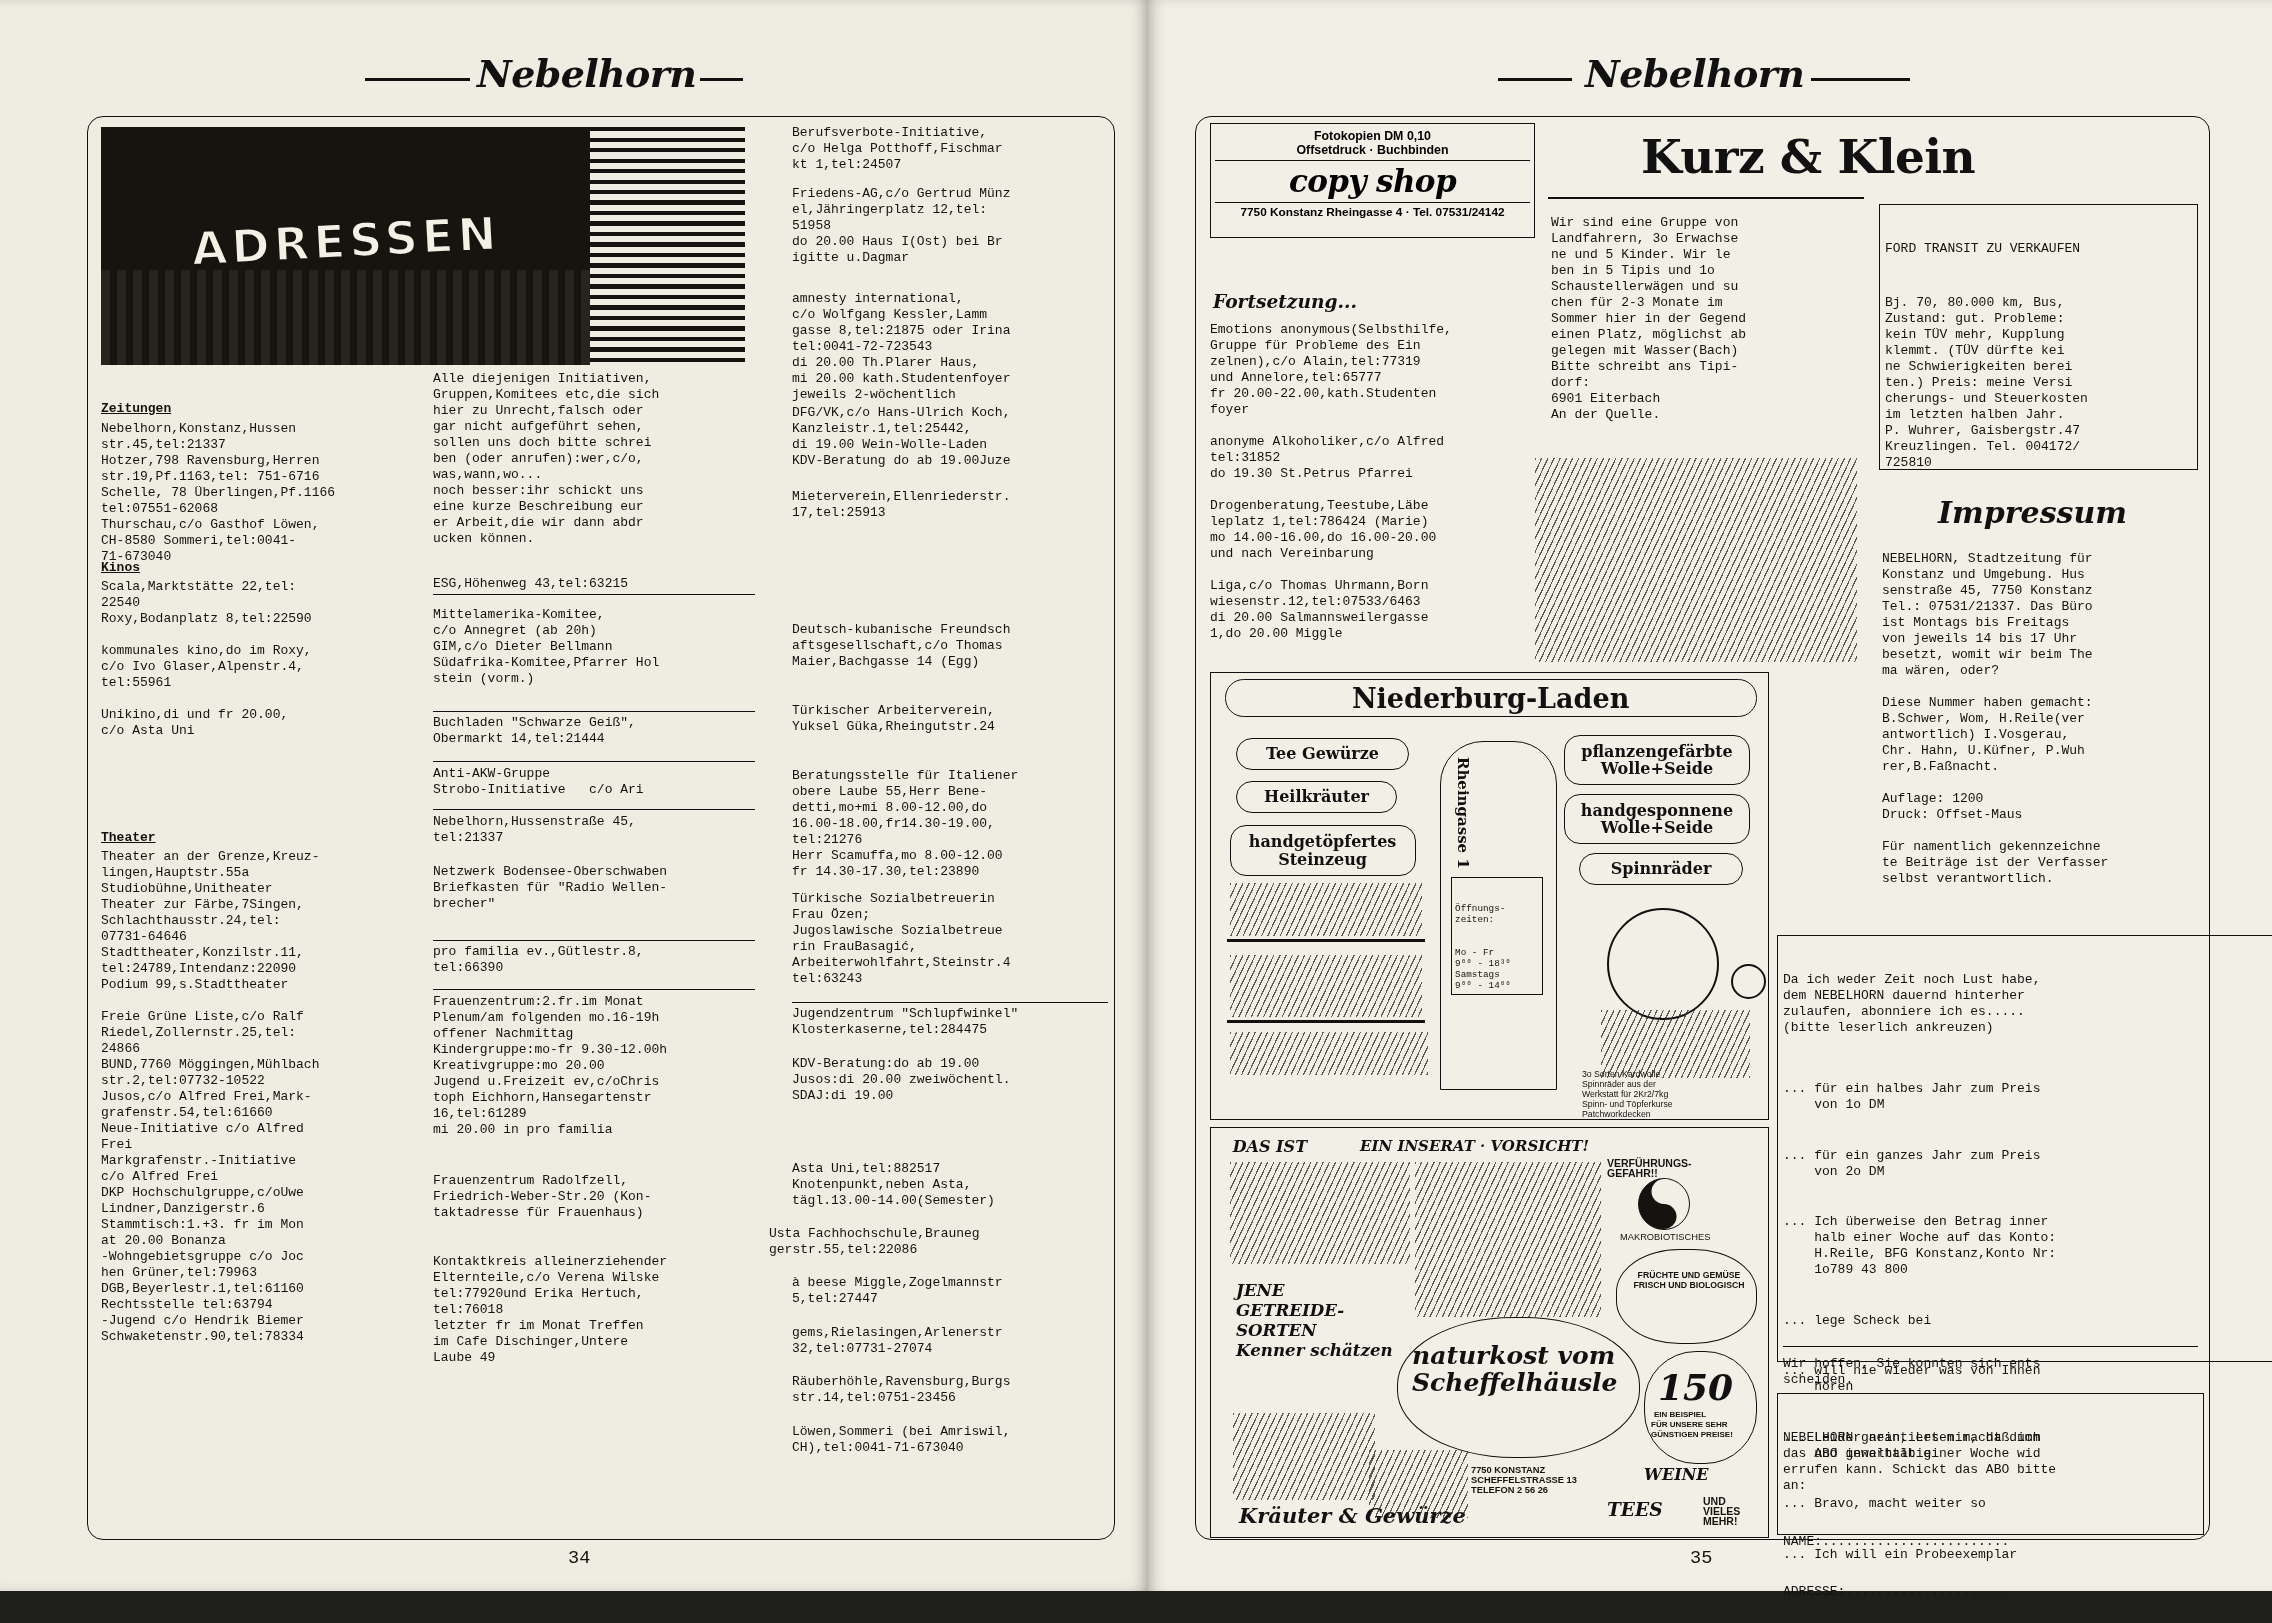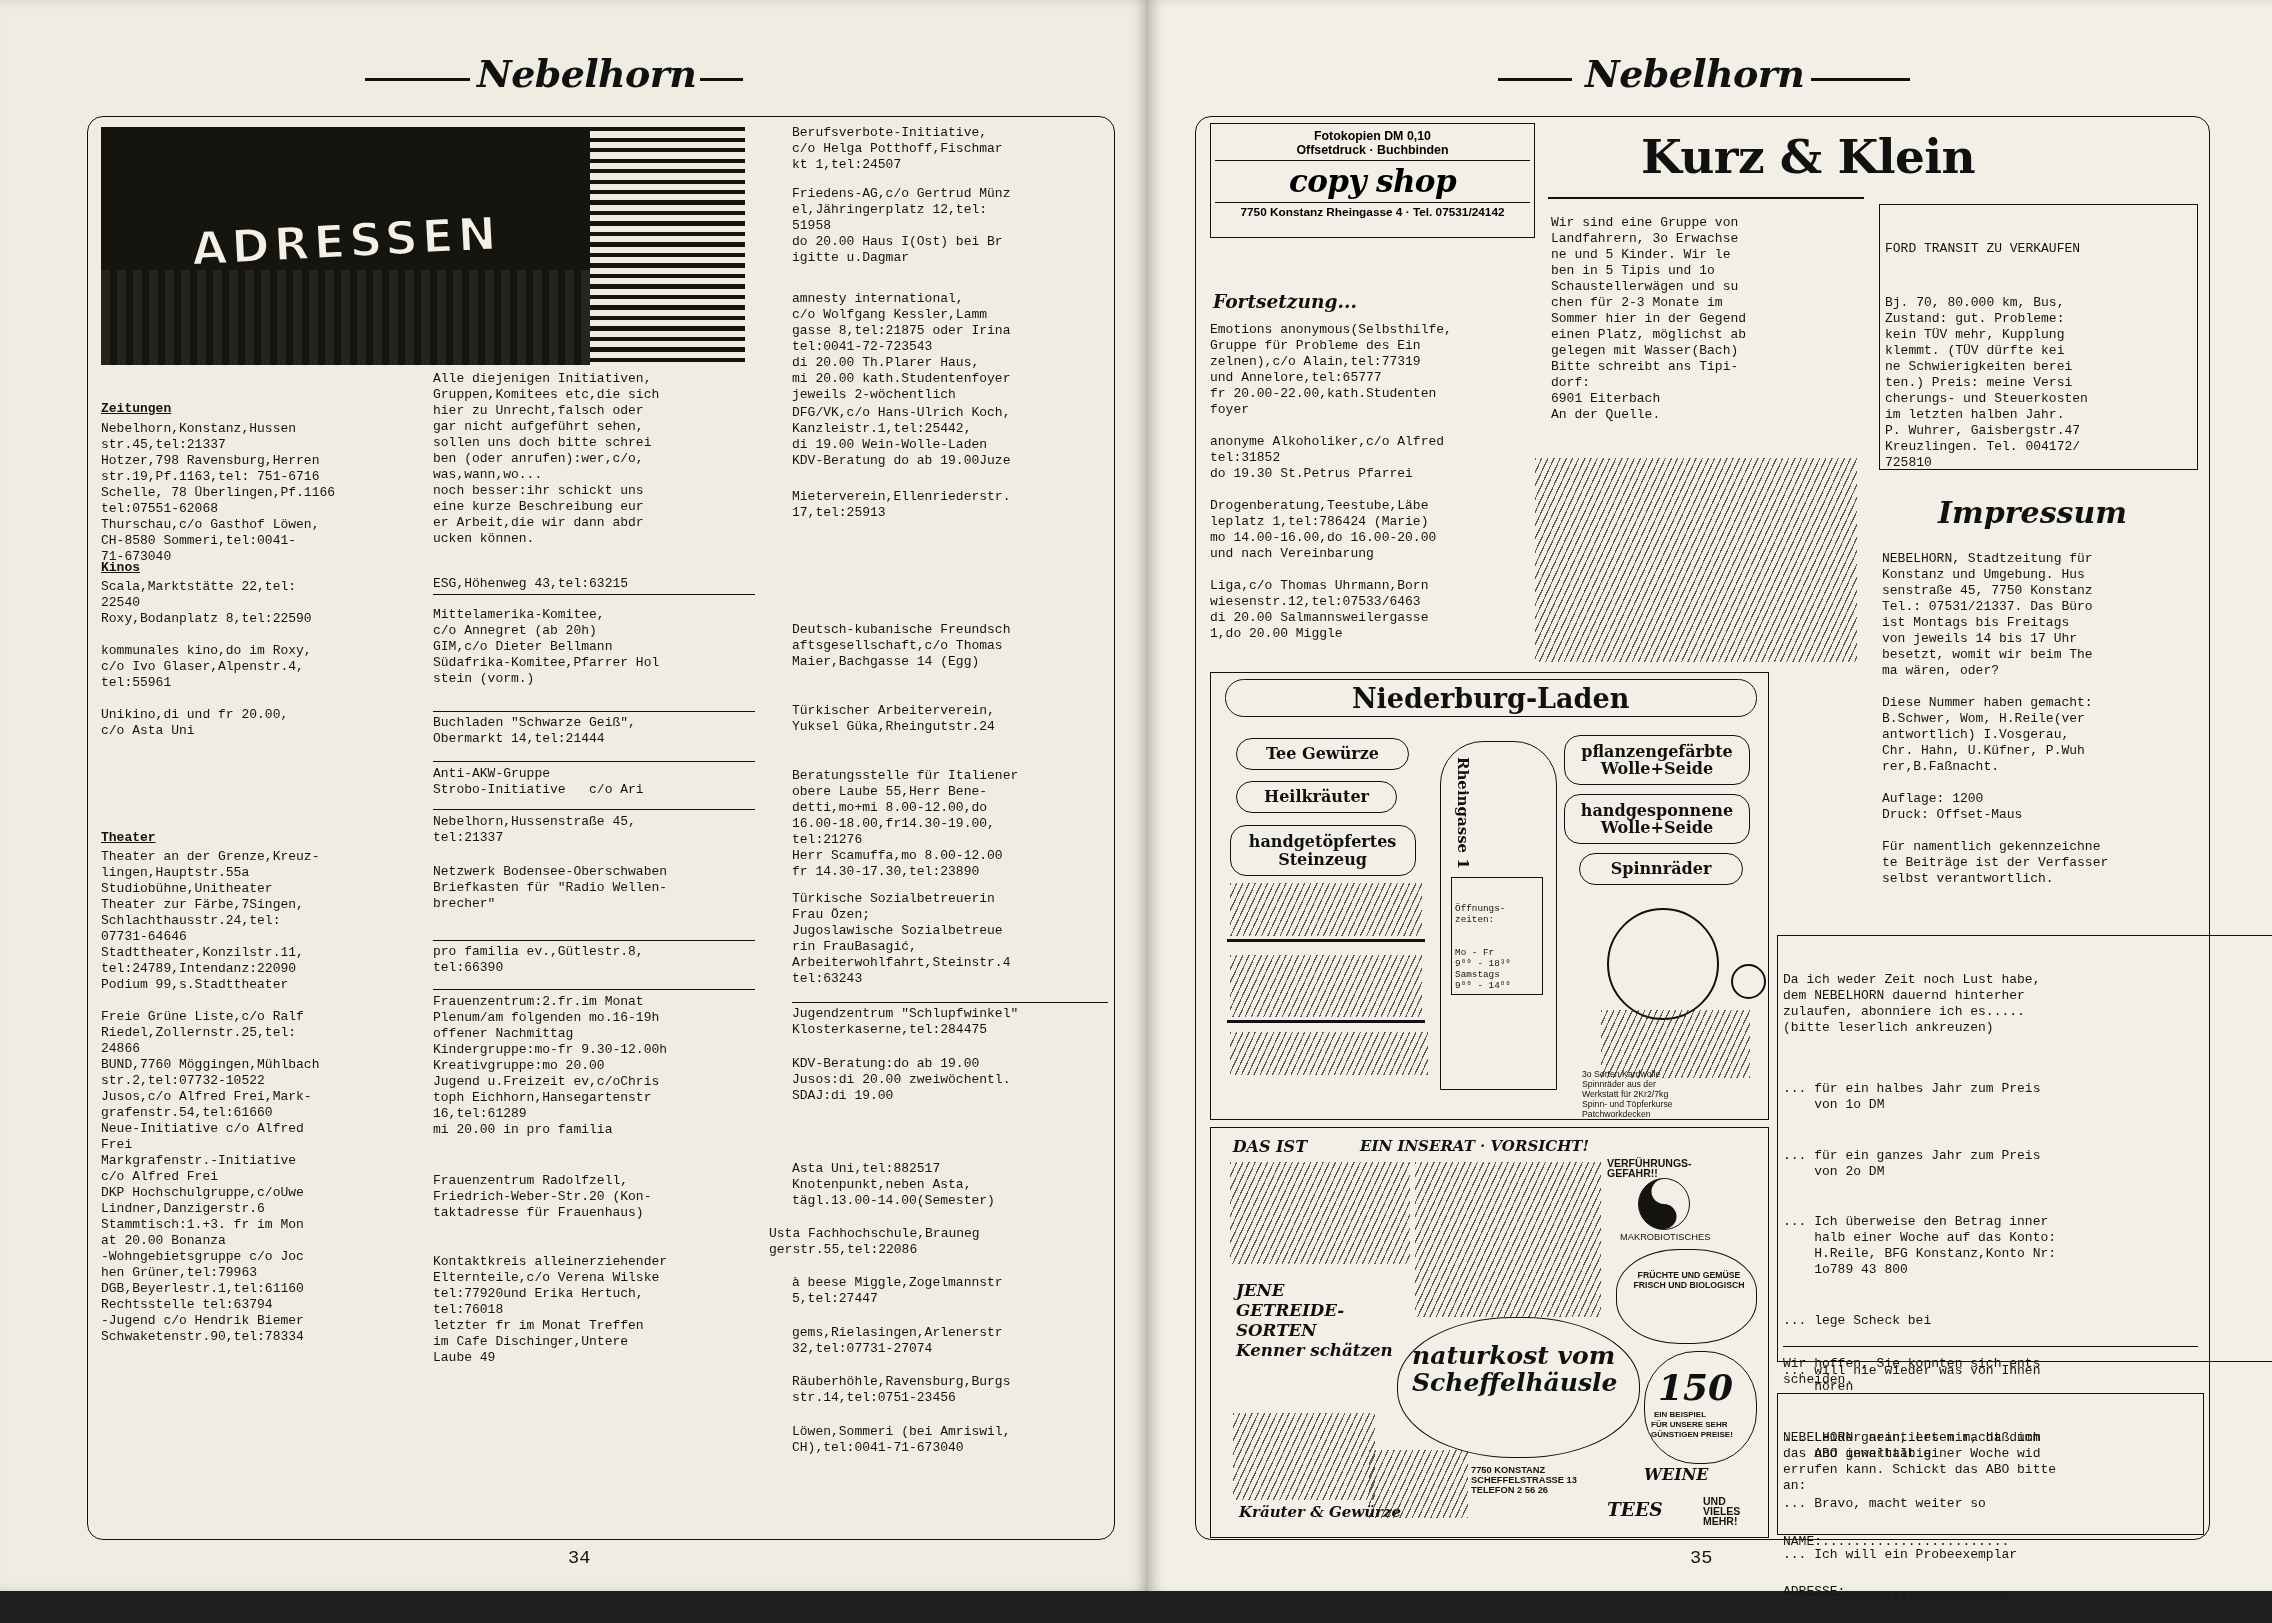--- a/index.html
+++ b/index.html
@@ -619,21 +619,21 @@
     <div class="bigword" style="left:447px;top:238px;font-size:36px;">150</div>
     <div class="tiny" style="left:443px;top:282px;font-weight:bold;font-size:8px;">EIN BEISPIEL</div>
     <div class="tiny" style="left:440px;top:292px;width:99px;white-space:pre-wrap;font-weight:bold;font-size:8px;">FÜR UNSERE SEHR
 GÜNSTIGEN PREISE!</div>
 
     <div class="tiny" style="left:260px;top:337px;width:142px;white-space:pre-wrap;font-weight:bold;font-size:9.3px;">7750 KONSTANZ
 SCHEFFELSTRASSE 13
 TELEFON 2 56 26</div>
     <div class="bigword" style="left:433px;top:337px;font-size:16px;">WEINE</div>
     <div class="bigword" style="left:396px;top:371px;font-size:18.6px;">TEES</div>
-    <div class="bigword" style="left:28px;top:375px;font-size:15px;">Kräuter &amp; Gewürze</div>
+    <div class="bigword" style="left:28px;top:375px;font-size:21px;">Kräuter &amp; Gewürze</div>
     <div class="tiny" style="left:492px;top:368px;width:56px;white-space:pre-wrap;font-weight:bold;font-size:10.5px;">UND
 VIELES
 MEHR!</div>
     <div class="scribble" style="left:21.7px;top:285px;width:142px;height:87px;"></div>
     <div class="scribble" style="left:158px;top:322px;width:99px;height:68px;"></div>
   </div>
 
   <div class="scribble" style="left:1535px;top:458px;width:322px;height:204px;"></div>
 
   <div class="pagenum" style="left:1690px;top:1548px;">35</div>

